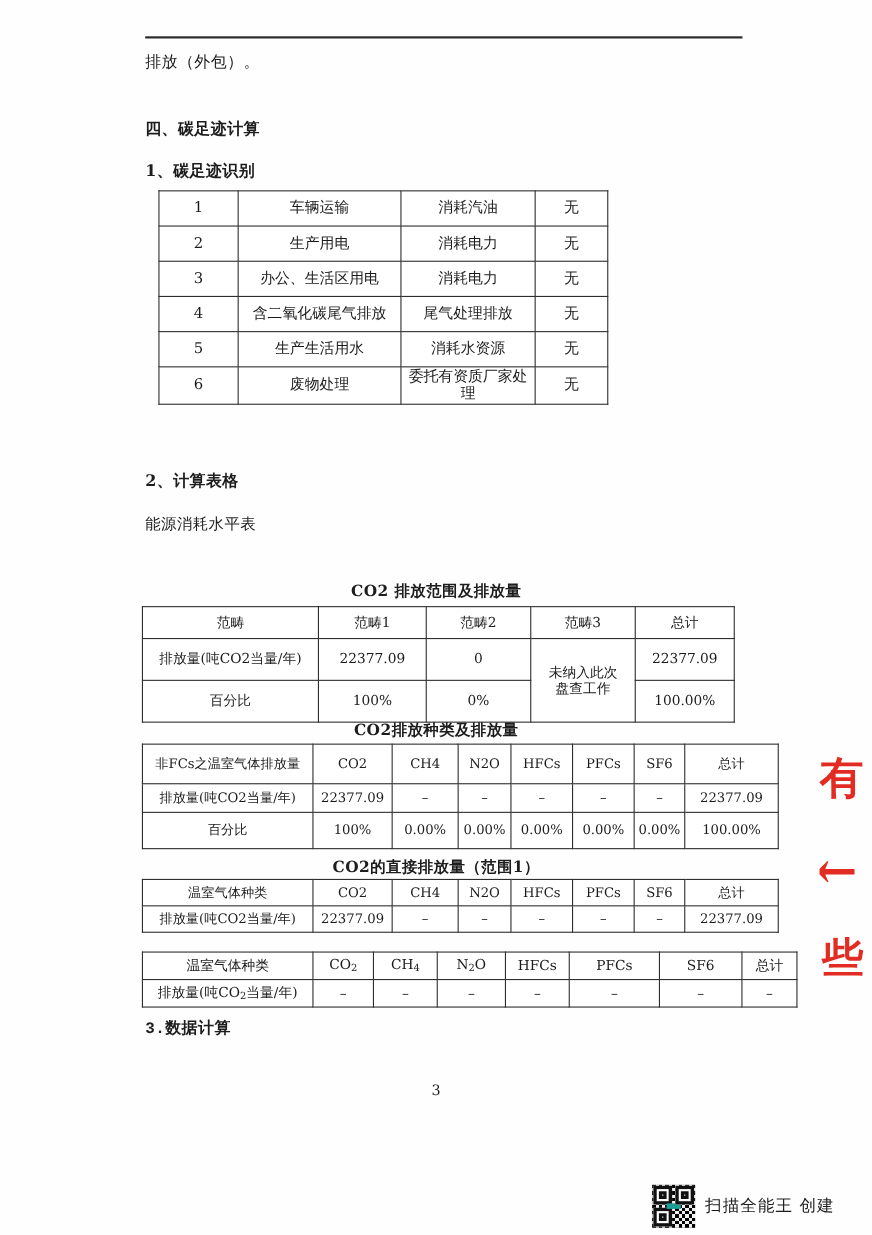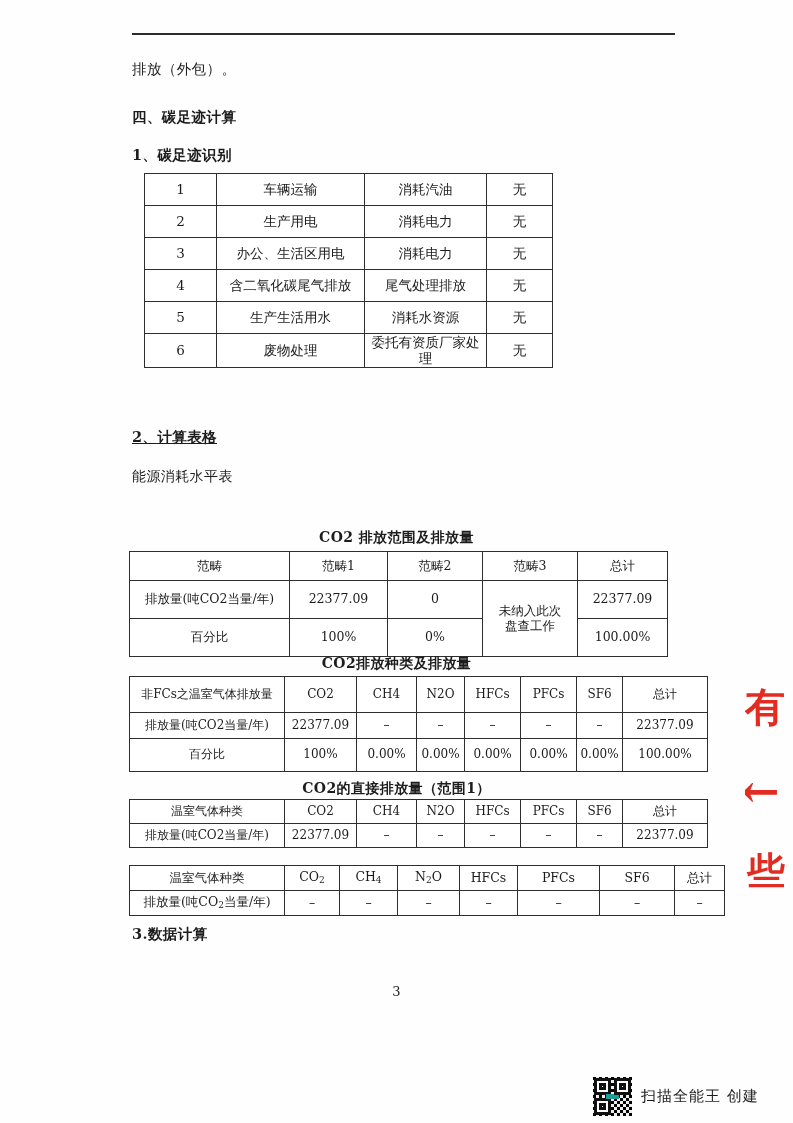--- a/index.html
+++ b/index.html
@@ -175,21 +175,21 @@
     white-space: nowrap;
   }
 </style>
 </head>
 <body>
 
 <div class="page">
 
   <div class="top-rule"></div>
 
-  <div class="txt para" style="left:132px; top:60px;">排放（外包）。</div>
+  <div class="txt para" style="left:132px; top:47px;">排放（外包）。</div>
   <div class="txt heading" style="left:132px; top:108px;text-align:center;">四、碳足迹计算</div>
   <div class="txt heading" style="left:132px; top:146px;">1、碳足迹识别</div>
 
   <table class="doc" id="tbl-identify">
     <colgroup>
       <col style="width:72px">
         <col style="width:148px">
         <col style="width:122px">
         <col style="width:66px">
     </colgroup>
@@ -226,21 +226,21 @@
       </tr>
       <tr>
         <td>6</td>
         <td>废物处理</td>
         <td>委托有资质厂家处理</td>
         <td>无</td>
       </tr>
     </tbody>
   </table>
 
-  <div class="txt heading" style="left:132px; top:428px;text-decoration:underline;">2、计算表格</div>
+  <div class="txt heading" style="left:132px; top:428px;">2、计算表格</div>
   <div class="txt plain" style="left:132px; top:468px;">能源消耗水平表</div>
 
   <div class="txt subhead" style="left:0; width:793px; text-align:center; top:529px;">CO2 排放范围及排放量</div>
 
   <table class="doc" id="tbl-scope">
     <colgroup>
       <col style="width:160px">
         <col style="width:98px">
         <col style="width:95px">
         <col style="width:95px">
@@ -387,21 +387,21 @@
         <td>–</td>
         <td>–</td>
         <td>–</td>
         <td>–</td>
         <td>–</td>
         <td>–</td>
       </tr>
     </tbody>
   </table>
 
-  <div class="txt heading" style="left:132px; top:925px;">3.数据计算</div>
+  <div class="txt heading" style="left:132px; top:925px;font-family:Liberation Mono, monospace;">3.数据计算</div>
 
   <div class="pageno">3</div>
 
   <div class="stamp">
     <span class="g g1">有</span>
     <span class="g g2">←</span>
     <span class="g g3">些</span>
   </div>
 
   <div class="footer-mark">

